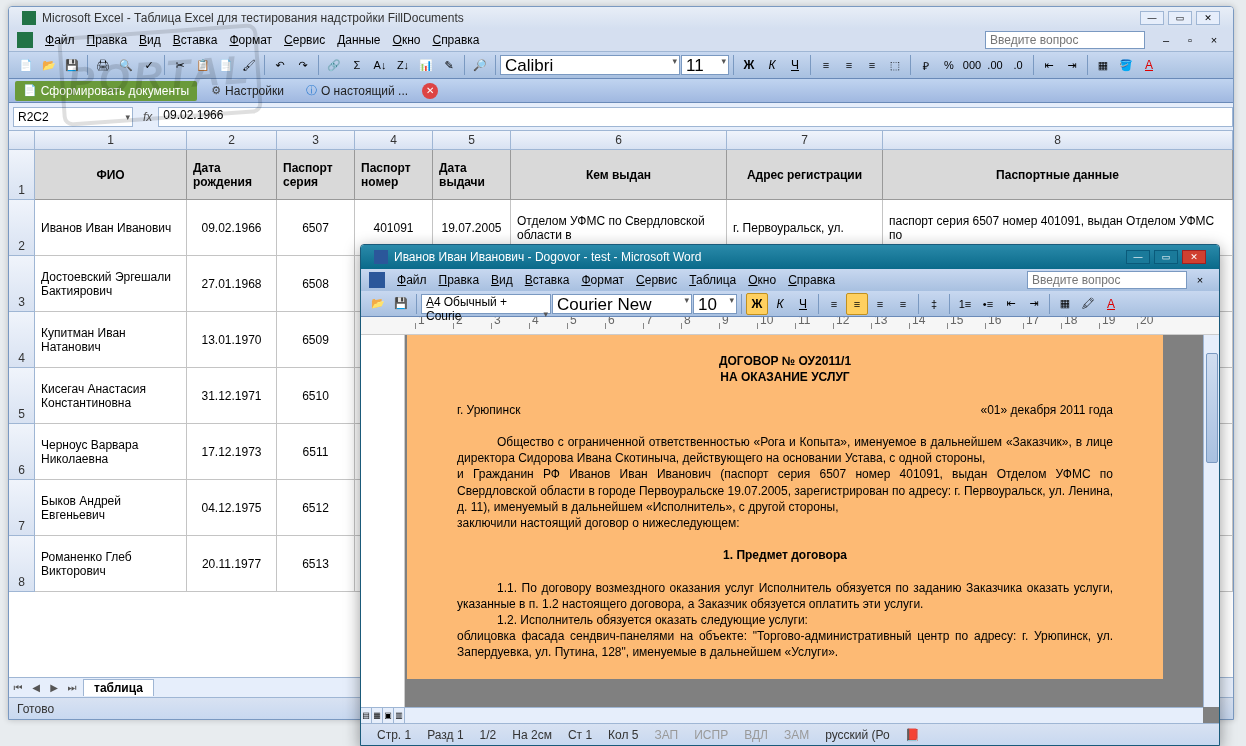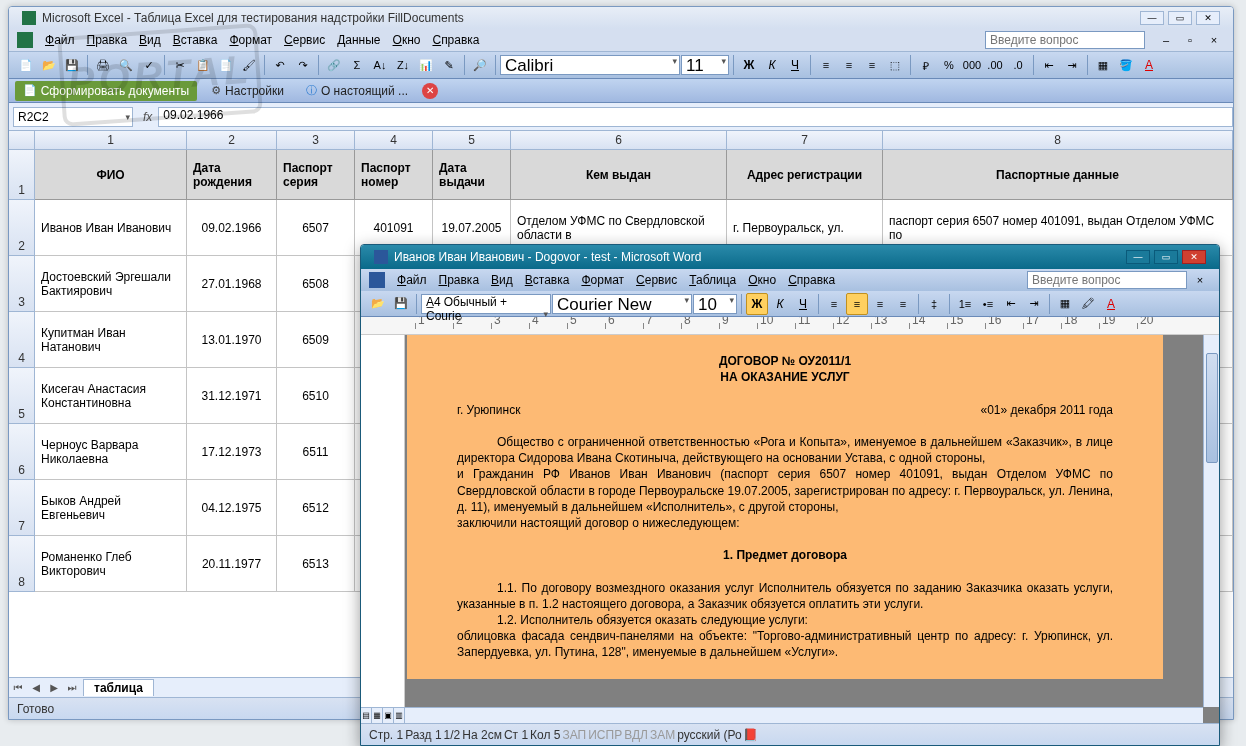--- a/index.html
+++ b/index.html
@@ -83,21 +83,21 @@
 .page .right-date { float: right; }
 .page .just { text-align: justify; }
 .page .bold { font-weight: bold; }
 .doc-left-bar { position: absolute; left: 0; top: 0; bottom: 16px; width: 44px; background: #fff; border-right: 1px solid #ccc; }
 .doc-vscroll { position: absolute; right: 0; top: 0; bottom: 16px; width: 16px; background: #e6eefb; border-left: 1px solid #9fb6d4; }
 .doc-vscroll .thumb { position: absolute; left: 2px; top: 18px; width: 12px; height: 110px; background: linear-gradient(#d0ddf0,#a8c0e0); border: 1px solid #7a99c1; border-radius: 2px; }
 .doc-hscroll { position: absolute; left: 44px; right: 16px; bottom: 0; height: 16px; background: #e6eefb; border-top: 1px solid #9fb6d4; }
 .view-btns { position: absolute; left: 0; bottom: 0; width: 44px; height: 16px; background: #e6eefb; display: flex; border-top: 1px solid #9fb6d4; }
 .view-btns .vb { flex: 1; border-right: 1px solid #9fb6d4; display: flex; align-items: center; justify-content: center; font-size: 8px; cursor: pointer; }
 
-.word-status { position: absolute; bottom: 0; left: 0; right: 0; height: 22px; background: linear-gradient(#d8e2f2,#c8d8f0); border-top: 1px solid #9fb6d4; display: flex; align-items: center; padding: 0 8px; gap: 2px; font-size: 11px; color: #333; }
+.word-status { position: absolute; bottom: 0; left: 0; right: 0; height: 22px; background: linear-gradient(#d8e2f2,#c8d8f0); border-top: 1px solid #9fb6d4; display: flex; align-items: center; padding: 0 16px; gap: 16px; font-size: 11px; color: #333; }
 .word-status .dim { color: #999; }
 
 
 .watermark { position: absolute; left: 60px; top: 30px; width: 200px; height: 90px; opacity: 0.12; font-size: 40px; font-weight: bold; font-style: italic; letter-spacing: 4px; transform: rotate(-4deg); pointer-events: none; color: #000; display: flex; align-items: center; justify-content: center; border: 4px solid #000; border-radius: 10px; }
 </style>
 </head>
 <body>
 
 <div class="excel-window">
   <div class="titlebar">

